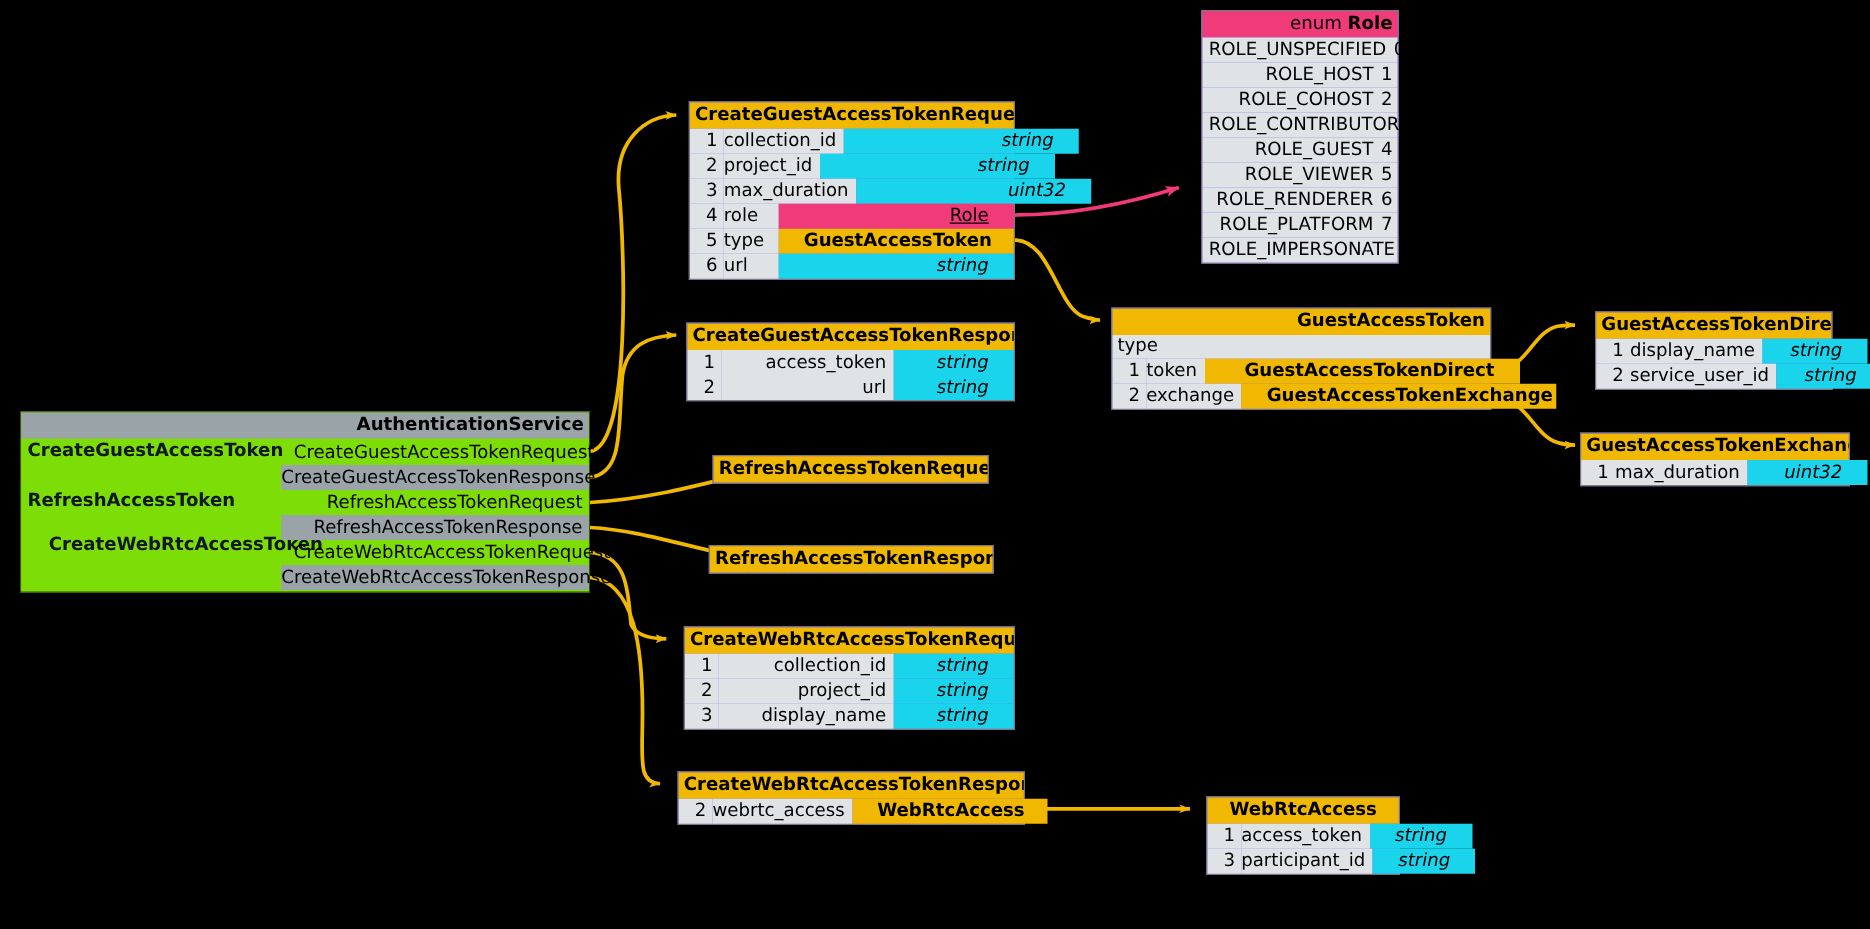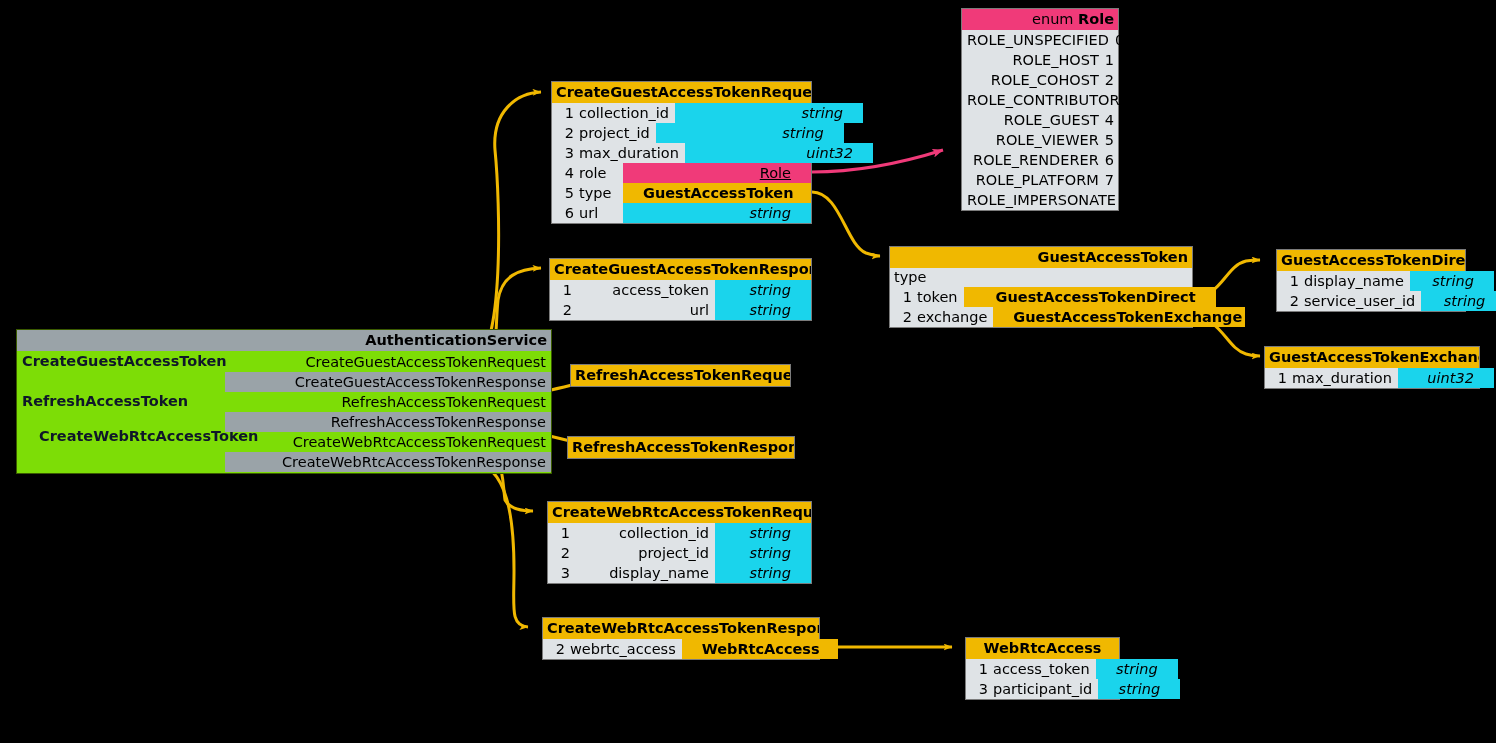--- a/index.html
+++ b/index.html
@@ -356,21 +356,21 @@
       <span class="fname">access_token</span>
       <span class="ftype" style="width:42px">string</span>
     </div>
     <div class="row">
       <span class="num">3</span>
       <span class="fname">participant_id</span>
       <span class="ftype" style="width:42px">string</span>
     </div>
   </div>
 
-  <div class="node svc" style="left:16px; top:329px; width:536px;">
+  <div class="node svc" style="left:16px; top:329px; width:456px;">
     <div class="hdr svc-hdr">AuthenticationService</div>
     <div class="svc-body" style="position:relative; height:122px;">
       <div class="m-name" style="top:2px;">CreateGuestAccessToken</div>
       <div class="m-name" style="top:42px;">RefreshAccessToken</div>
       <div class="m-name" style="top:77px;margin-left:17px;">CreateWebRtcAccessToken</div>
 
       <div class="io req" style="position:absolute; left:218px; right:0; top:1px; background:transparent;">CreateGuestAccessTokenRequest</div>
       <div class="io resp" style="position:absolute; left:208px; right:0; top:21px;">CreateGuestAccessTokenResponse</div>
 
       <div class="io req" style="position:absolute; left:218px; right:0; top:41px; background:transparent;">RefreshAccessTokenRequest</div>

